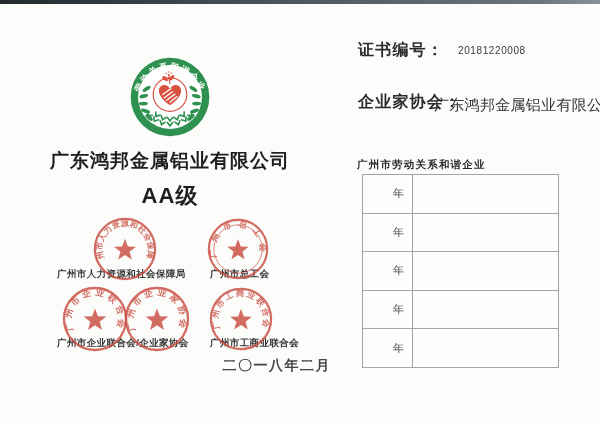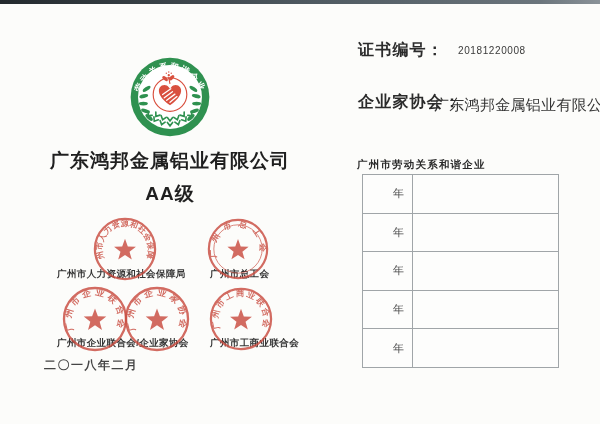--- a/index.html
+++ b/index.html
@@ -14,33 +14,33 @@
     background:linear-gradient(90deg,#23292d,#4d585f 50%,#6b757c 90%,#8a9298);
   }
   
   .emblem{position:absolute;left:129px;top:56px;width:82px;height:82px;}
   .title-1{
     position:absolute;left:20px;top:148px;width:300px;text-align:center;
     font-size:19px;font-weight:bold;letter-spacing:1px;color:#1f1f1f;white-space:nowrap;
   }
   .title-2{
     position:absolute;left:20px;top:181px;width:300px;text-align:center;
-    font-size:19px;font-weight:bold;letter-spacing:1px;color:#1f1f1f;
+    font-size:22px;font-weight:bold;letter-spacing:1px;color:#1f1f1f;
   }
   .issuer{
     position:absolute;font-size:9.5px;font-weight:bold;color:#333;
     letter-spacing:0.4px;white-space:nowrap;z-index:2;
   }
   .iss-1{left:57px;top:268px;}
   .iss-2{left:210px;top:268px;}
   .iss-3{left:57px;top:337px;text-align:center;}
   .iss-4{left:210px;top:337px;}
   .issue-date{
-    position:absolute;left:44px;top:357px;width:255px;text-align:left;
-    font-size:12px;font-weight:bold;color:#454545;letter-spacing:1.5px;
+    position:absolute;left:76px;top:357px;width:255px;text-align:right;
+    font-size:14px;font-weight:bold;color:#454545;letter-spacing:1.5px;
   }
   .seal{position:absolute;z-index:3;opacity:0.82;}
   .seal-1{left:93px;top:217px;width:64px;height:64px;}
   .seal-2{left:207px;top:218px;width:62px;height:62px;}
   .seal-3{left:62px;top:286px;width:66px;height:66px;}
   .seal-4{left:124px;top:286px;width:66px;height:66px;}
   .seal-5{left:209px;top:287px;width:64px;height:64px;}
   .seal-stroke{stroke:var(--c-seal_red,#c94c40);fill:none;}
   .seal-fill{fill:var(--c-seal_red,#c94c40);}
   .seal-text{fill:var(--c-seal_red,#c94c40);font-weight:bold;}

